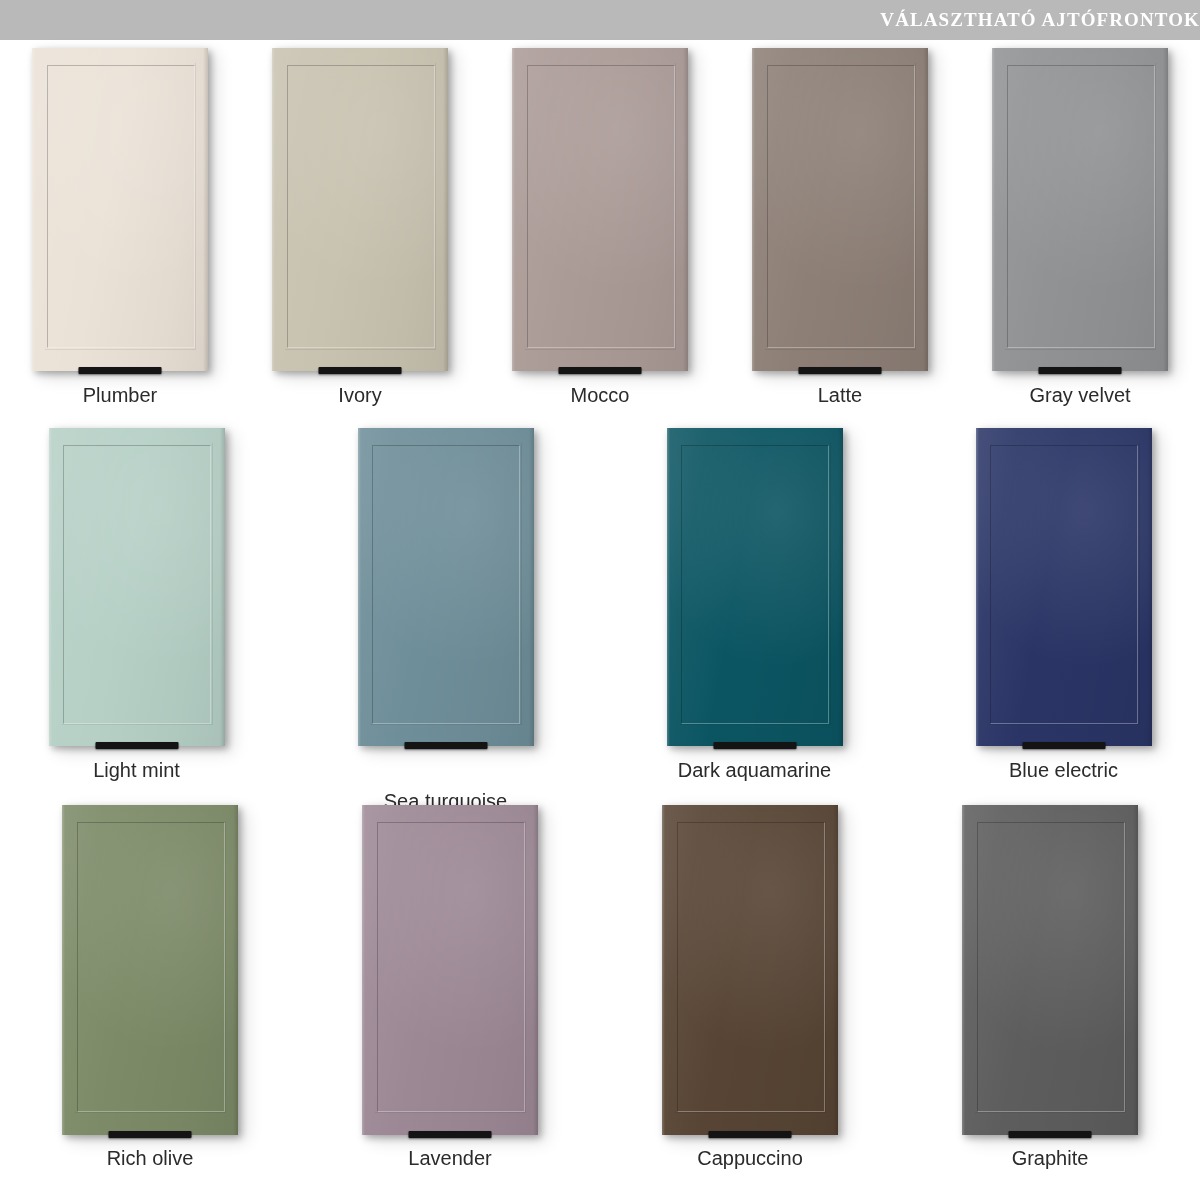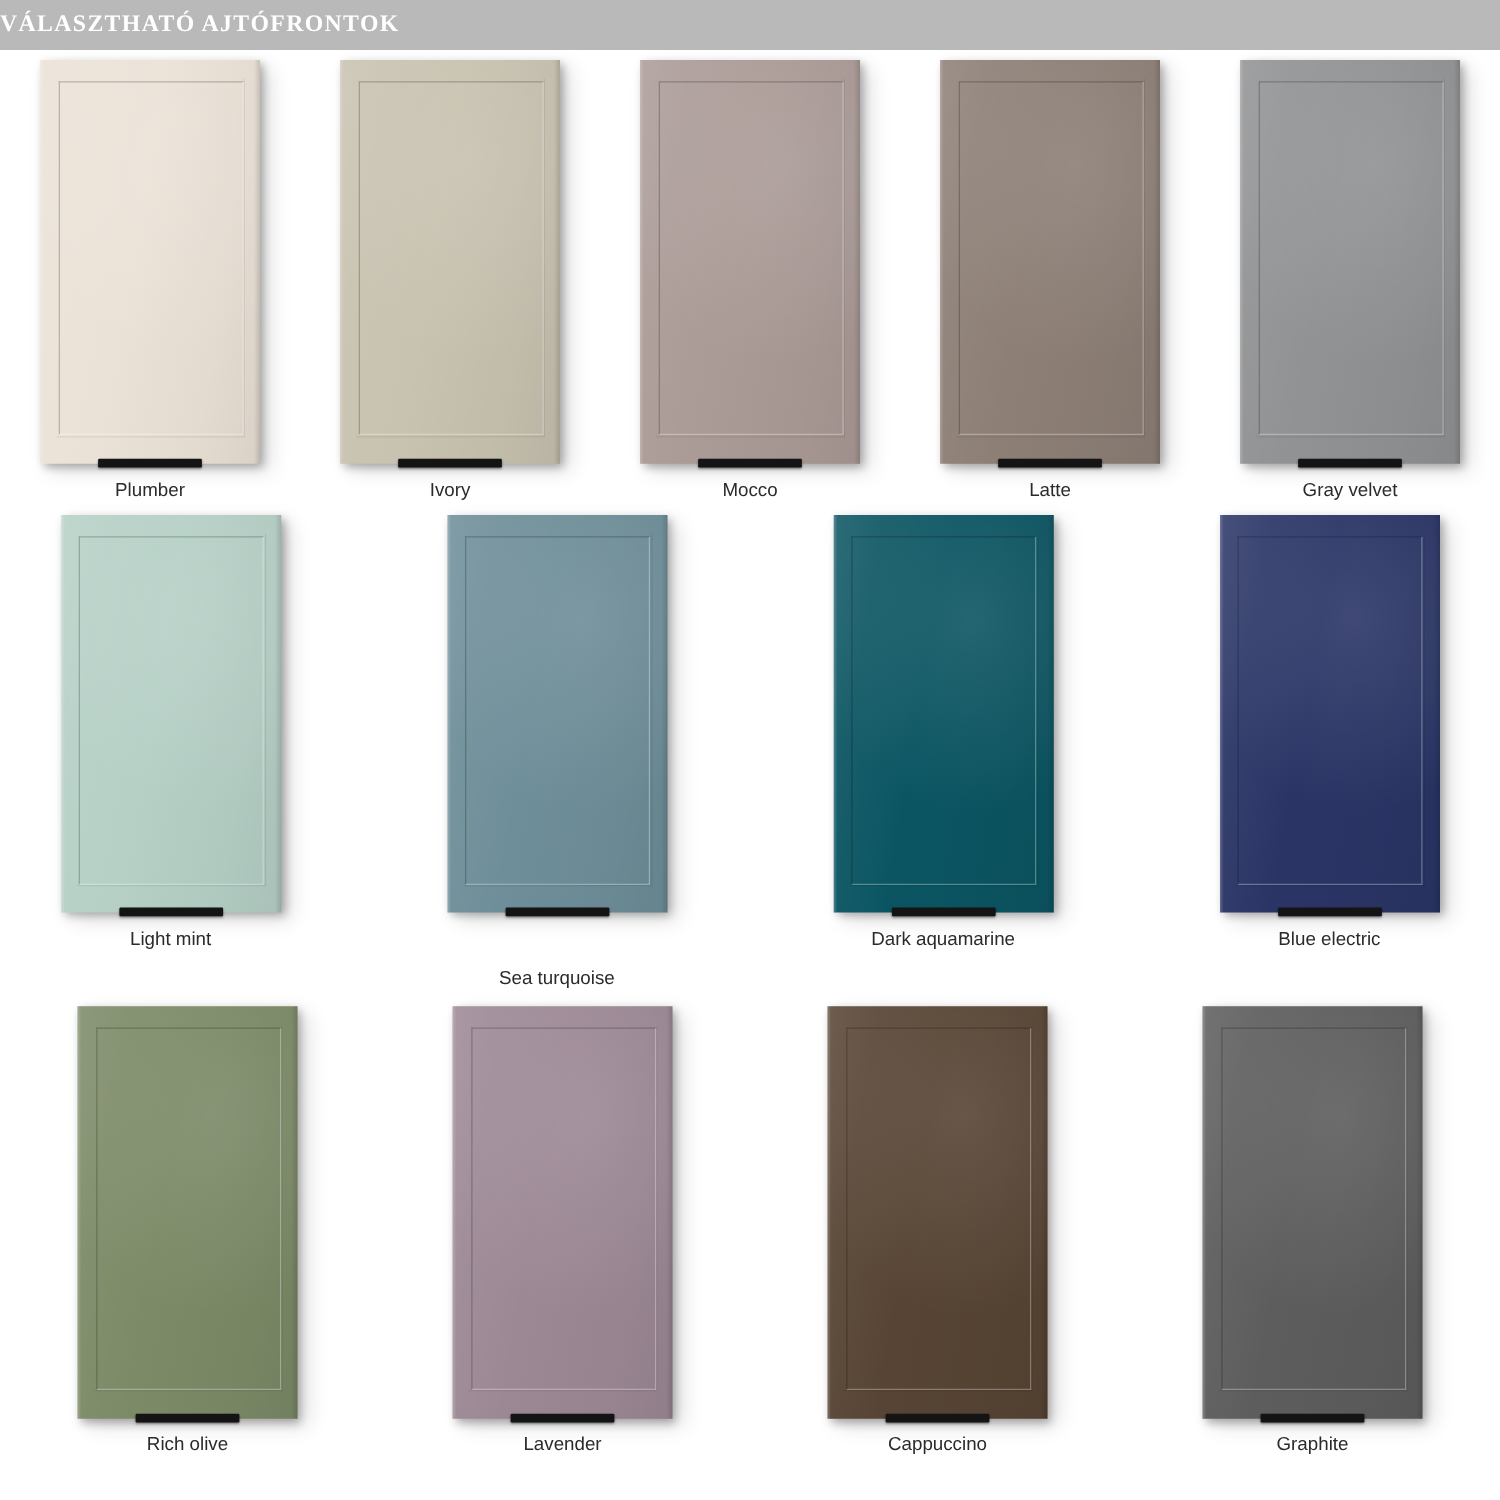--- a/index.html
+++ b/index.html
@@ -22,40 +22,40 @@
   
   .header-bar {
     position: absolute;
     left: 0;
     top: 0;
     width: 1200px;
     height: 40px;
     background: #b9b9b9;
     display: flex;
     align-items: center;
-    justify-content: flex-start;
+    justify-content: flex-end;
   }
   .header-title {
     font-family: "Liberation Serif", serif;
     font-weight: bold;
     font-size: 19px;
     letter-spacing: 1.1px;
     color: #ffffff;
     white-space: nowrap;
   }
 
   
   .row {
     position: absolute;
     left: 0;
     width: 1200px;
     display: flex;
   }
   .row-1 { top: 48px;  height: 380px; }
-  .row-2 { top: 412px; height: 372px; gap: 36px; }
+  .row-2 { top: 428px; height: 372px; gap: 36px; }
   .row-3 { top: 805px; height: 395px; }
 
   .cell {
     position: relative;
     flex: 1 1 0;
     display: flex;
     flex-direction: column;
     align-items: center;
     justify-content: flex-start;
   }
@@ -147,21 +147,21 @@
     height: 7px;
     background: #141414;
     border-radius: 1px;
     box-shadow: 0 1px 2px rgba(0,0,0,0.45);
   }
 
   
   .label {
     margin-top: 13px;
     font-family: "Liberation Sans", sans-serif;
-    font-size: 15px;
+    font-size: 20px;
     color: #2b2b2b;
     text-align: center;
     white-space: nowrap;
   }
   .row-3 .label { margin-top: 12px; text-align: center; }
 </style>
 </head>
 <body style="background: rgb(255, 255, 255);">
 
 <div id="page">

